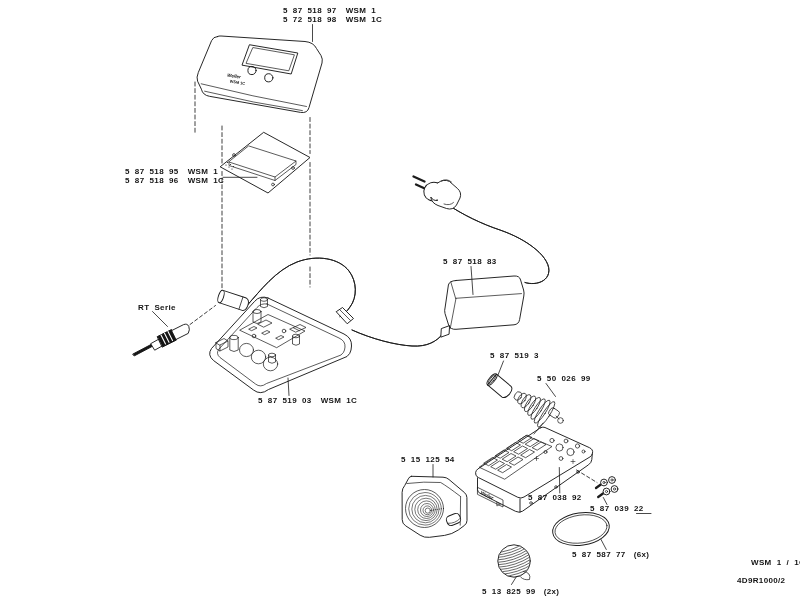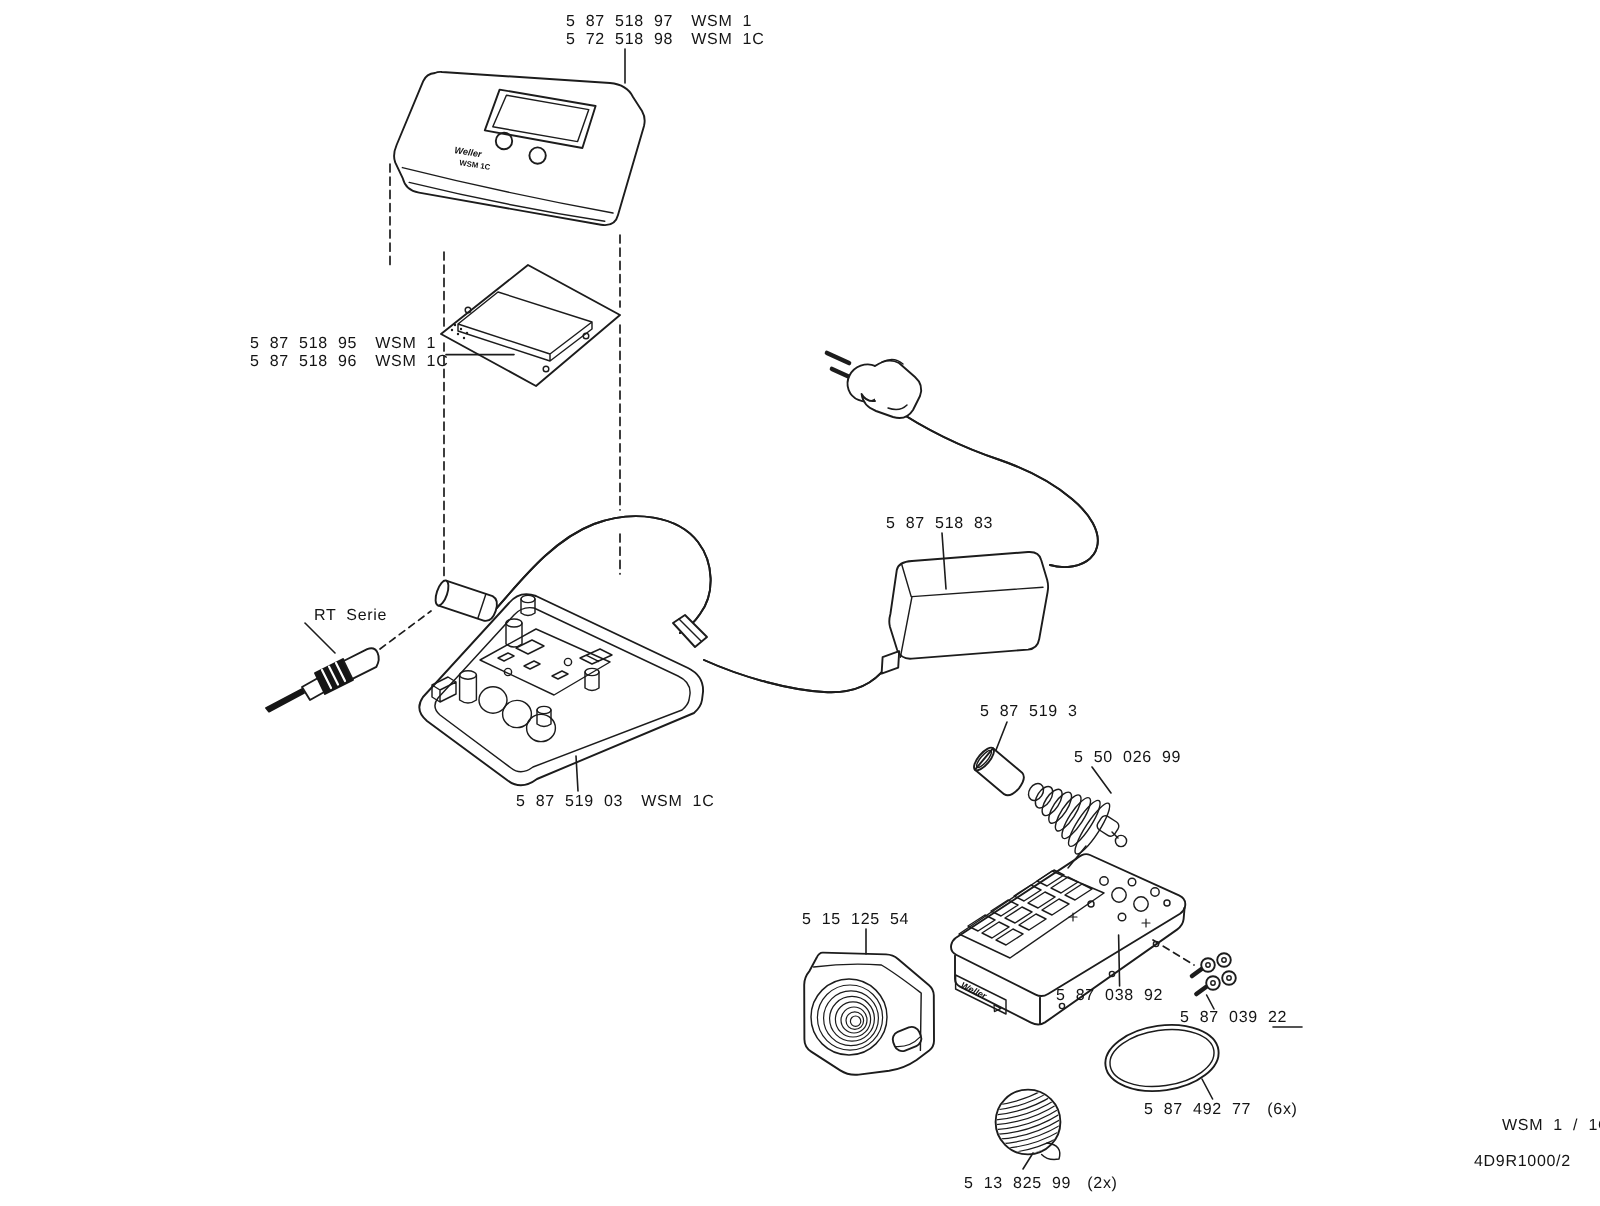--- a/index.html
+++ b/index.html
@@ -14,21 +14,21 @@
   svg .fillk{fill:#161616;stroke:#161616}
   svg .dot{fill:#1c1c1c;stroke:none}
   svg .rib{stroke:#fff;stroke-width:1.1}
   svg .cable-out{stroke-width:3.6}
   svg .cable-in{stroke:#fff;stroke-width:1.9}
   svg .dash{stroke-dasharray:4 2.6;stroke-width:.85}
   svg .dash2{stroke-dasharray:3.4 2.6;stroke-width:.85}
   svg .leader{stroke-width:.8}
   svg .wide2{stroke-width:2.3}
   svg text{fill:#141414;stroke:none;font-family:"Liberation Sans",sans-serif;font-weight:bold}
-  .lbl{position:absolute;font-weight:normal;font-size:8px;line-height:9px;
+  .lbl{position:absolute;font-weight:bold;font-size:8px;line-height:9px;
        letter-spacing:.35px;word-spacing:2.5px;color:#141414;white-space:nowrap}
   .lbl .var{margin-left:9px}
   .lbl .qty{margin-left:8px}
 </style>
 </head>
 <body>
 
 <div class="canvas">
 <svg width="800" height="603" viewBox="0 0 800 603">
   <defs>
@@ -251,21 +251,21 @@
 </div>
 <div class="lbl" style="left:283px;top:15px">
   <span>5 72 518 98</span><span class="var">WSM 1C</span>
 </div>
 <div class="lbl" style="left:125px;top:167px">
   <span>5 87 518 95</span><span class="var">WSM 1</span>
 </div>
 <div class="lbl" style="left:125px;top:176px">
   <span>5 87 518 96</span><span class="var">WSM 1C</span>
 </div>
-<div class="lbl" style="left:157px;top:303px">
+<div class="lbl" style="left:138px;top:303px">
   <span>RT Serie</span>
 </div>
 <div class="lbl" style="left:443px;top:257px">
   <span>5 87 518 83</span>
 </div>
 <div class="lbl" style="left:490px;top:351px">
   <span>5 87 519 3</span>
 </div>
 <div class="lbl" style="left:537px;top:374px">
   <span>5 50 026 99</span>
@@ -276,21 +276,21 @@
 <div class="lbl" style="left:401px;top:455px">
   <span>5 15 125 54</span>
 </div>
 <div class="lbl" style="left:528px;top:493px">
   <span>5 87 038 92</span>
 </div>
 <div class="lbl" style="left:590px;top:504px">
   <span>5 87 039 22</span>
 </div>
 <div class="lbl" style="left:572px;top:550px">
-  <span>5 87 492 77</span><span class="qty">(6x)</span>
+  <span>5 87 587 77</span><span class="qty">(6x)</span>
 </div>
 <div class="lbl" style="left:482px;top:587px">
   <span>5 13 825 99</span><span class="qty">(2x)</span>
 </div>
 <div class="lbl" style="left:751px;top:558px">
   <span>WSM 1 / 1C</span>
 </div>
 <div class="lbl" style="left:737px;top:576px">
   <span>4D9R1000/2</span>
 </div>

